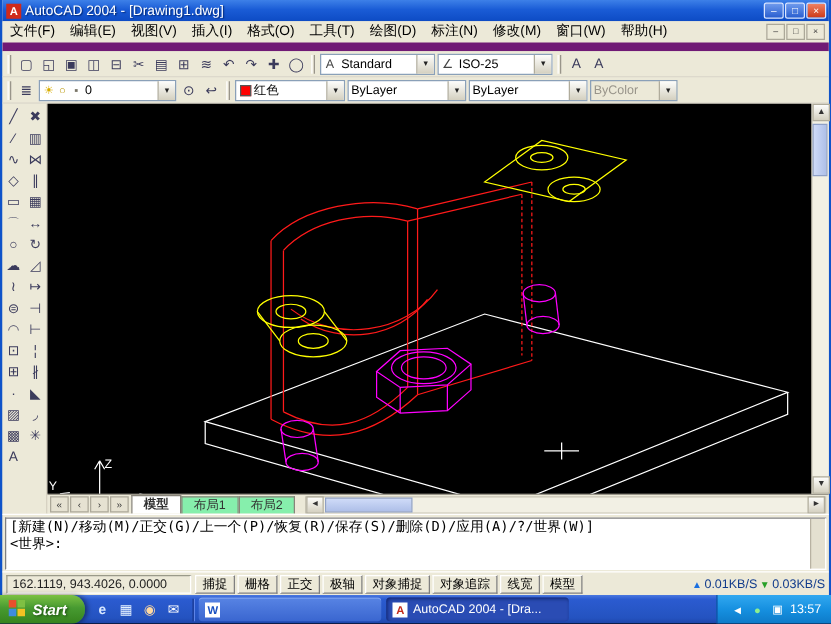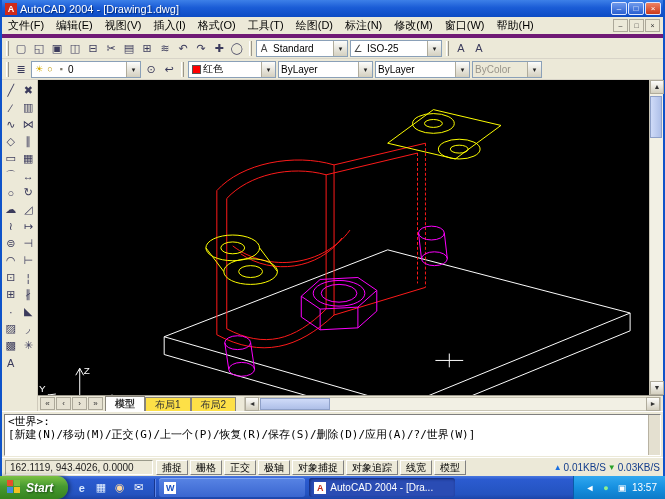--- a/index.html
+++ b/index.html
@@ -10,21 +10,21 @@
 
   
   .titlebar{flex:0 0 17px;display:flex;align-items:center;gap:3px;padding:0 2px 0 3px;background:linear-gradient(180deg,#3d80e8 0%,#1a5cd6 45%,#0d4bc4 100%);color:#fff;}
   .appicon{width:12px;height:12px;background:#cf2a1b;color:#fff;font-size:9px;font-weight:bold;display:flex;align-items:center;justify-content:center;flex:0 0 12px;}
   .title{flex:1;font-size:11px;font-weight:normal;white-space:nowrap;overflow:hidden;text-shadow:1px 1px 1px #002a7a;}
   .winbtns{display:flex;gap:1px;}
   .wbtn{width:16px;height:13px;border:1px solid #dce6ff;border-radius:2px;background:linear-gradient(180deg,#6f9aec,#2a5fd0);color:#fff;font-size:8px;line-height:11px;text-align:center;}
   .wbtn.close{background:linear-gradient(180deg,#ef8264,#cc3a1a);}
 
   
-  .menubar{flex:0 0 17px;display:flex;align-items:center;background:#ece9d8;border-bottom:4px solid #701a75;}
+  .menubar{flex:0 0 17px;display:flex;align-items:center;background:#ece9d8;border-bottom:7px solid #701a75;}
   .menu-items{display:flex;height:100%;}
   .menu-item{padding:0 6px;line-height:17px;color:#000;font-size:11px;white-space:nowrap;}
   .docbtns{margin-left:auto;display:flex;gap:1px;padding-right:3px;}
   .dbtn{width:15px;height:13px;border:1px solid #aca899;background:#ece9d8;font-size:7px;line-height:11px;text-align:center;color:#333;}
 
   
   .toolbar{flex:0 0 21px;display:flex;align-items:center;background:#ece9d8;border-bottom:1px solid #d8d4c8;padding-left:1px;}
   .grip{width:3px;height:15px;margin:0 3px;border-left:1px solid #fff;border-right:1px solid #99958a;}
   .tbtn{width:18px;height:18px;flex:0 0 18px;display:flex;align-items:center;justify-content:center;color:#3b3b5c;font-size:11px;border:1px solid transparent;}
   .combo{height:17px;display:flex;align-items:center;background:#fff;border:1px solid #8aa0b8;margin:0 1px;font-size:10px;color:#000;}
@@ -50,21 +50,21 @@
   .vscroll{flex:0 0 14px;width:14px;display:flex;flex-direction:column;background:#f2f0e4;border-left:1px solid #c8c4b4;}
   .sbtn{flex:0 0 14px;height:14px;width:14px;background:linear-gradient(180deg,#fdfdfb,#d4d0c0);border:1px solid #b0ac9c;font-size:7px;line-height:12px;text-align:center;color:#333;}
   .vtrack{flex:1;position:relative;}
   .vthumb{position:absolute;top:2px;left:0;width:12px;height:42px;background:linear-gradient(90deg,#cfdbf8,#aebfe8);border:1px solid #8ea0c8;}
 
   
   .tabs-row{flex:0 0 16px;display:flex;align-items:center;background:#ece9d8;border-top:1px solid #9a968a;}
   .tab-nav{display:flex;gap:1px;padding:0 2px;}
   .nbtn{width:15px;height:13px;border:1px solid #aca899;background:#e6e2d2;font-size:8px;line-height:11px;text-align:center;color:#333;}
   .tabs{display:flex;align-items:flex-end;height:100%;}
-  .tab{padding:0 9px;font-size:10px;background:#fde047;border:1px solid #88847a;border-bottom:none;color:#333;height:14px;line-height:13px;white-space:nowrap;}
+  .tab{padding:0 9px;font-size:10px;background:#86efac;border:1px solid #88847a;border-bottom:none;color:#333;height:14px;line-height:13px;white-space:nowrap;}
   .tab.active{background:#fff;font-weight:bold;height:15px;line-height:14px;}
   .hscroll{flex:1;display:flex;align-items:center;height:14px;margin:0 2px 0 8px;background:#f2f0e4;border:1px solid #c8c4b4;}
   .hscroll .sbtn{flex:0 0 14px;}
   .htrack{flex:1;position:relative;height:12px;}
   .hthumb{position:absolute;left:1px;top:0;width:70px;height:12px;background:linear-gradient(180deg,#cfdbf8,#aebfe8);border:1px solid #8ea0c8;}
 
   
   .cmdline{flex:0 0 46px;background:#ece9d8;border-top:1px solid #fff;padding:2px 2px 1px;display:flex;flex-direction:column;gap:1px;font-family:"DejaVu Sans Mono","Liberation Mono",monospace;font-size:11px;}
   .cmd-history{flex:1;background:#fff;border:1px solid;border-color:#808080 #fff #fff #808080;position:relative;padding:0 14px 0 3px;line-height:13px;color:#000;overflow:hidden;}
   .cmd-line{white-space:nowrap;}
@@ -459,22 +459,22 @@
               <div class="hthumb"></div>
             </div>
             <div class="sbtn">►</div>
           </div>
         </div>
       </div>
     </div>
 
     <div class="cmdline">
       <div class="cmd-history">
+        <div class="cmd-line">[新建(N)/移动(M)/正交(G)/上一个(P)/恢复(R)/保存(S)/删除(D)/应用(A)/?/世界(W)]</div>
         <div class="cmd-line">&lt;世界&gt;:</div>
-        <div class="cmd-line">[新建(N)/移动(M)/正交(G)/上一个(P)/恢复(R)/保存(S)/删除(D)/应用(A)/?/世界(W)]</div>
         <div class="cmd-vscroll"></div>
       </div>
     </div>
 
     <div class="statusbar">
       <div class="coords">162.1119, 943.4026, 0.0000</div>
       <div class="toggles">
 
       <div class="toggle">捕捉</div>
           <div class="toggle">栅格</div>

